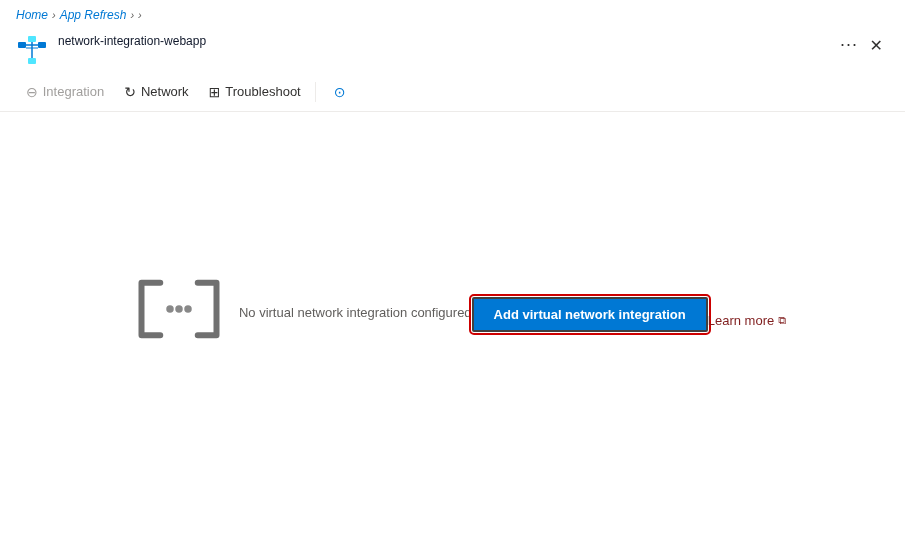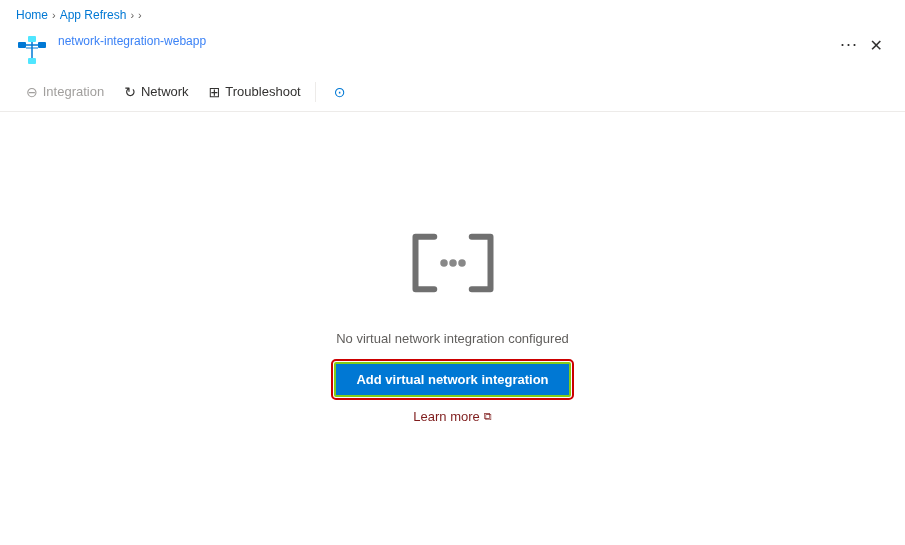--- a/index.html
+++ b/index.html
@@ -14,20 +14,21 @@
     }
 
     
     .breadcrumb {
       display: flex;
       align-items: center;
       padding: 8px 16px 4px 16px;
       font-size: 12px;
       color: #605e5c;
       gap: 4px;
+      font-style: italic;
     }
     .breadcrumb a {
       color: #0078d4;
       text-decoration: none;
     }
     .breadcrumb-sep {
       color: #605e5c;
       font-size: 11px;
     }
 
@@ -49,21 +50,21 @@
       flex: 1;
     }
     .panel-title {
       font-size: 20px;
       font-weight: 600;
       color: #323130;
       line-height: 1.2;
     }
     .panel-subtitle {
       font-size: 12px;
-      color: #3b82f6;
+      color: #0f172a;
       margin-top: 2px;
     }
     .ellipsis-btn {
       background: none;
       border: none;
       cursor: pointer;
       font-size: 18px;
       color: #323130;
       padding: 2px 6px;
       border-radius: 2px;
@@ -123,21 +124,21 @@
       color: #0078d4;
       text-decoration: none;
       padding: 6px 10px;
       font-size: 13px;
       margin-left: 4px;
     }
 
     
     .content-area {
       display: flex;
-      flex-direction: column;
+      flex-direction: row;
       align-items: center;
       justify-content: center;
       height: calc(545px - 36px - 52px - 40px);
       padding: 20px;
       text-align: center;
     }
 
     
     .illustration {
       margin-bottom: 20px;
@@ -146,21 +147,21 @@
     .no-config-text {
       color: #605e5c;
       font-size: 13px;
       margin-bottom: 16px;
     }
 
     
     .add-btn {
       background: #0078d4;
       color: #fff;
-      border: 2px solid #84cc16;
+      border: 2px solid #404040;
       padding: 8px 20px;
       font-size: 13px;
       font-weight: 600;
       cursor: pointer;
       border-radius: 2px;
       margin-bottom: 12px;
       outline: 2px solid #cc0000;
       outline-offset: 1px;
     }
 

